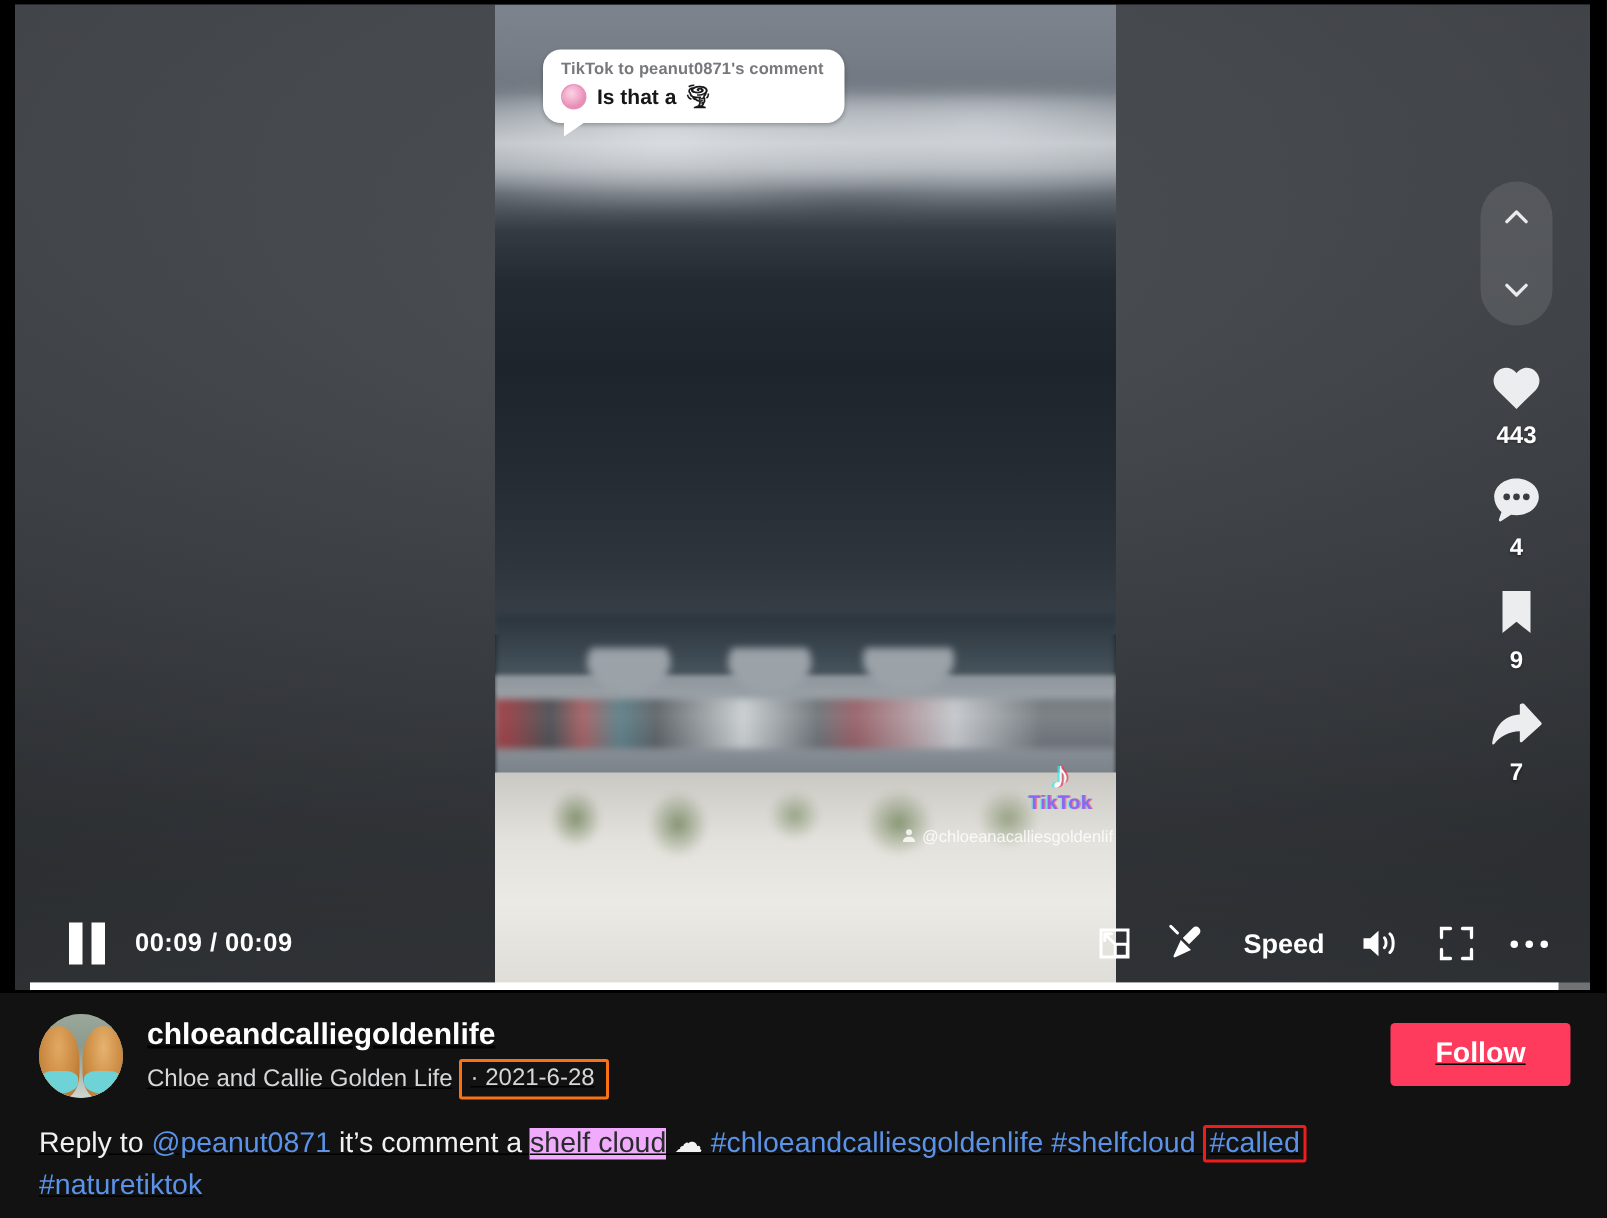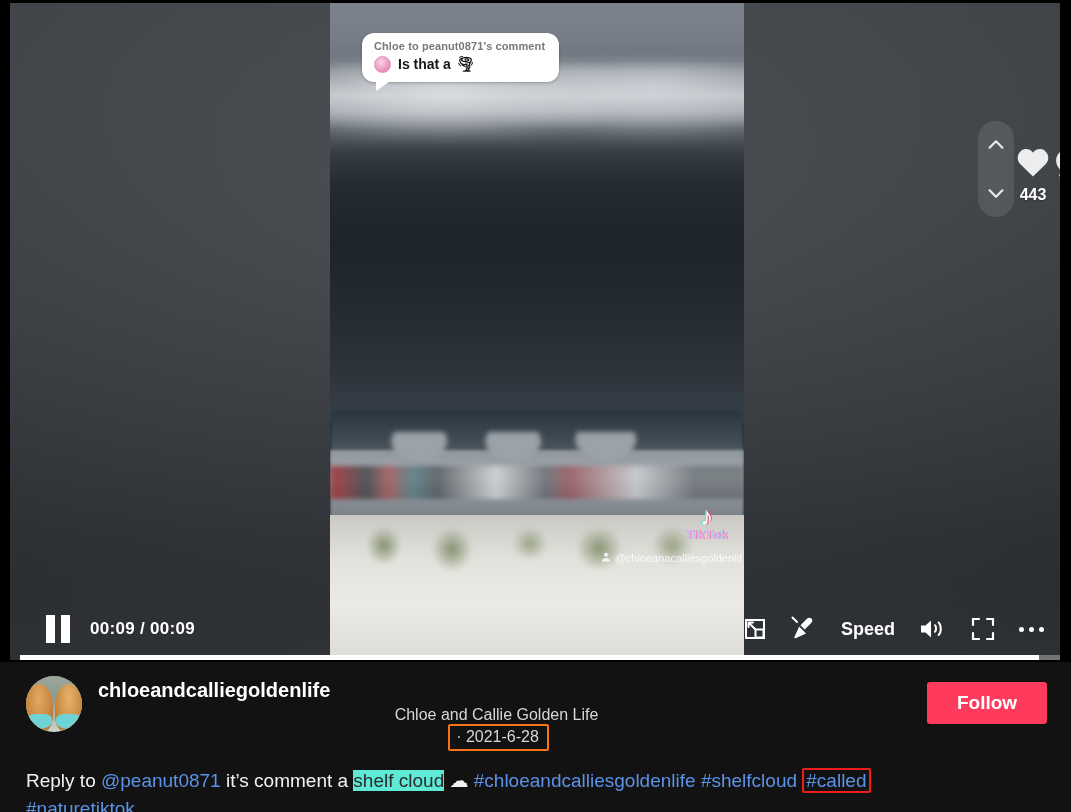--- a/index.html
+++ b/index.html
@@ -135,29 +135,29 @@
     width:17px;height:17px;border-radius:50%;
     background: radial-gradient(circle at 40% 35%, #fbd3e3 0%, #f0a6c8 45%, #d9709f 100%);
     border:1px solid #e990bc; flex:none;
   }
   .reply-text{ font-size:14px;font-weight:700;color:#17171a; display:flex;align-items:center;gap:5px;}
   .reply-emoji{ font-size:15px; filter: grayscale(.2); }
 
   
   .wm { position:absolute; right:16px; bottom:118px; text-align:center; opacity:.92;}
   .wm-note{ color:#fff; font-size:26px; line-height:1; text-shadow:1.5px 0 0 rgba(255,44,85,.75), -1.5px 0 0 rgba(37,244,238,.75);}
-  .wm-text{ color:#f0abfc; font-size:13px; font-weight:700; letter-spacing:.3px; text-shadow:1px 0 0 rgba(255,44,85,.55), -1px 0 0 rgba(37,244,238,.55); margin-top:-2px;}
+  .wm-text{ color:#8b5cf6; font-size:13px; font-weight:700; letter-spacing:.3px; text-shadow:1px 0 0 rgba(255,44,85,.55), -1px 0 0 rgba(37,244,238,.55); margin-top:-2px;}
   .wm-user{ position:absolute; right:2px; bottom:96px; color:rgba(255,255,255,.82); font-size:11px; display:flex; align-items:flex-start; gap:4px; white-space:nowrap;}
   .wm-user svg{ width:10px;height:10px; fill:rgba(255,255,255,.82);}
 
   
   .rail{
     position:absolute; right:16px; top:118px;
     width:66px;
-    display:flex; flex-direction:row; align-items:center;
+    display:flex; flex-direction:column; align-items:center;
   }
   .nav-pill{
     width:48px; height:96px; border-radius:24px;
     background: rgba(255,255,255,.10);
     display:flex; flex-direction:column; align-items:center; justify-content:space-around;
     margin-bottom:22px;
   }
   .nav-btn{ width:36px;height:36px; display:flex;align-items:center;justify-content:center; cursor:pointer;}
   .nav-btn svg{ width:22px;height:22px; stroke:#e9eaec; stroke-width:2.4; fill:none; stroke-linecap:round; stroke-linejoin:round;}
   .act{ display:flex;flex-direction:column;align-items:center; margin-bottom:14px; cursor:pointer;}
@@ -176,86 +176,87 @@
   .controls{
     position:absolute; left:10px; bottom:0px; width:1050px; height:62px;
     display:flex; align-items:center;
     color:#fff;
   }
   .ctl-left{ display:flex;align-items:center; gap:18px; padding-left:26px; flex:none;}
   .pause-btn{ width:26px;height:28px; display:flex;gap:6px; cursor:pointer;}
   .pause-btn i{ display:block;width:9px;height:28px;background:#fff;}
   .time{ font-size:17px; font-weight:700; letter-spacing:.3px;}
   .ctl-spacer{ flex:1; }
-  .ctl-right{ display:flex; align-items:center; gap:24px; padding-right:26px; flex:none;}
+  .ctl-right{ display:flex; align-items:center; gap:24px; padding-right:38px; flex:none;}
   .ctl-btn{ display:flex;align-items:center;justify-content:center; cursor:pointer; height:36px;}
   .ctl-btn svg{ fill:#fff; }
   .speed-label{ font-size:18px; font-weight:700; }
   .dots{ display:flex; gap:5px; align-items:center;}
   .dots i{ width:5px;height:5px;border-radius:50%;background:#fff;display:block;}
 
   
   .meta{
     position:absolute; left:0; top:662px; width:1071px; height:150px;
     background:#121212;
     padding:14px 24px 16px 26px;
+    text-decoration:underline;
   }
   .meta-top{ display:flex; align-items:flex-start; gap:16px;}
   .avatar{
     width:56px;height:56px;border-radius:50%; flex:none; overflow:hidden;
     background:#7b8a76; position:relative;
   }
   .avatar .bg{position:absolute;inset:0;background:linear-gradient(180deg,#9aa79a 0%,#8c9a8e 40%,#cfd5d0 100%);}
   .avatar .dogL,.avatar .dogR{position:absolute;bottom:0;width:50%;height:86%;}
   .avatar .dogL{left:-2%;background:radial-gradient(ellipse at 50% 30%, #e2a964 0%, #c9873f 60%, #a76c2e 100%);border-radius:48% 48% 35% 35%;}
   .avatar .dogR{right:-2%;background:radial-gradient(ellipse at 50% 30%, #e6b26f 0%, #cb8b42 60%, #a96e2f 100%);border-radius:48% 48% 35% 35%;}
   .avatar .bandL,.avatar .bandR{position:absolute;bottom:6%;width:44%;height:26%;background:#6ed3d6;border-radius:40% 40% 60% 60%;}
   .avatar .bandL{left:2%;} .avatar .bandR{right:2%;}
   .names{ flex:1; min-width:0; padding-top:2px;}
   .uname{ color:#fff; font-size:20px; font-weight:700; line-height:1.2;}
-  .subline{ color:#c7c8ca; font-size:16px; margin-top:4px; display:flex; align-items:center; gap:0px;flex-direction:column;}
+  .subline{ color:#c7c8ca; font-size:16px; margin-top:4px; display:flex; align-items:center; gap:0px;}
   .sub-name{ color:#d6d7d9;}
   .date-box{
     color:#d6d7d9; padding:2px 8px 3px 6px; margin-left:4px;
     border:2px solid #f97316; border-radius:2px;
   }
   .follow{
     flex:none; margin-left:16px; margin-top:6px;
     background:#fe3b5c; color:#fff; border:none;
     width:120px; height:42px; border-radius:3px;
     font-size:19px; font-weight:700; cursor:pointer;
     font-family:"Liberation Sans", sans-serif;
   }
   .caption{
     margin-top:16px; color:#f2f2f3; font-size:19px; line-height:1.45;
     word-break:break-word;
   }
   .cap-link{ color:#5b93e8; }
-  .cap-sel{ background:#5eead4; color:#2a2b2d; }
+  .cap-sel{ background:#f0abfc; color:#2a2b2d; }
   .cap-emoji{ filter:grayscale(.15); }
   .cap-box{ border:2px solid #ee1c1c; border-radius:2px; padding:0 2px; color:#5b93e8; }
 </style>
 </head>
 <body>
 
 <div class="app">
 
   <div class="player">
     <div class="backdrop"></div>
 
     <div class="video">
       <div class="vid-sky"></div>
       <div class="vid-sea"></div>
       <div class="vid-bldg"></div>
       <div class="vid-cars"></div>
       <div class="vid-sand"></div>
       <div class="vid-grass"></div>
 
       <div class="reply-sticker">
-        <div class="reply-head">Chloe to peanut0871's comment</div>
+        <div class="reply-head">TikTok to peanut0871's comment</div>
         <div class="reply-body">
           <div class="reply-avatar"></div>
           <div class="reply-text">
             <span>Is that a</span>
             <span class="reply-emoji">🌪</span>
           </div>
         </div>
       </div>
 
       <div class="wm">

